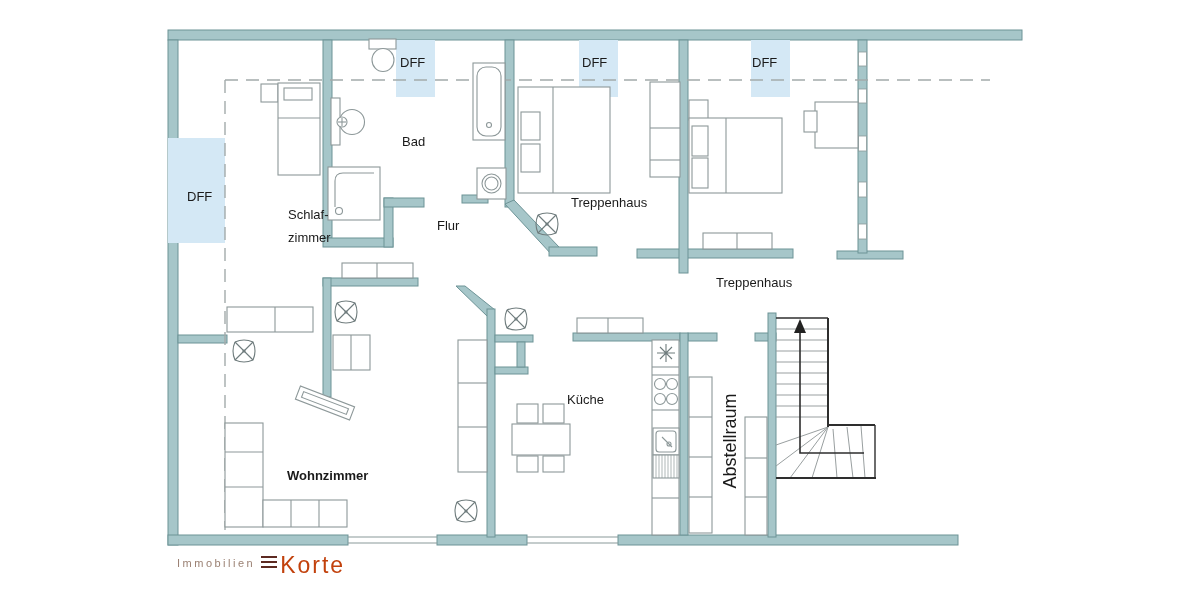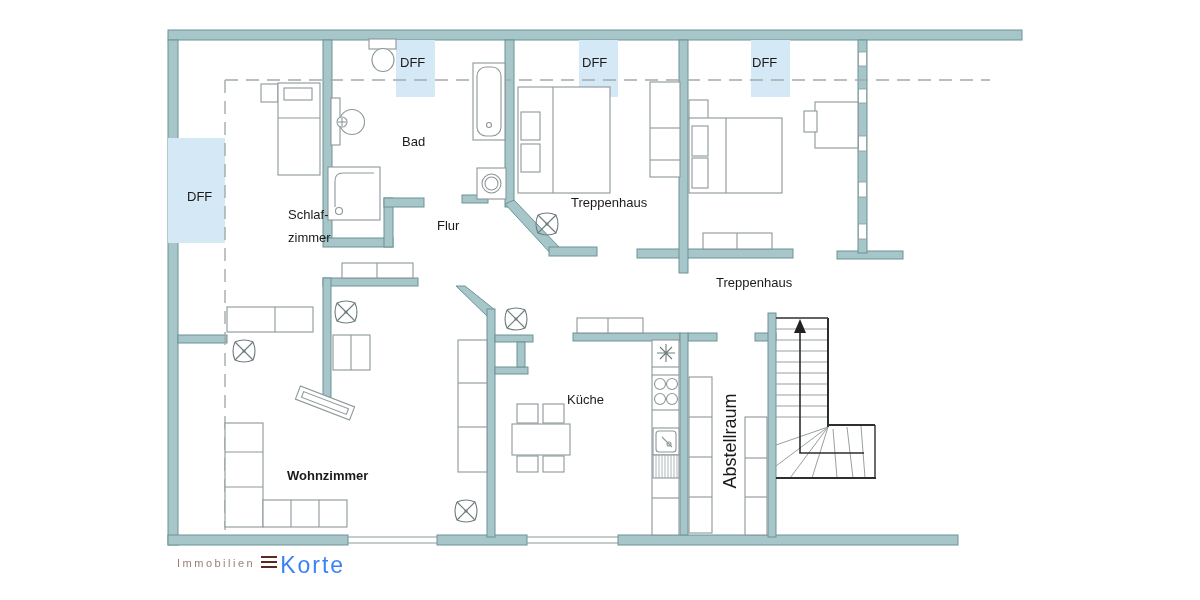--- a/index.html
+++ b/index.html
@@ -7,21 +7,21 @@
          font-family:"Liberation Sans",sans-serif;}
   .plan-svg{position:absolute;left:0;top:0;}
   .lbl{position:absolute;color:#1a1a1a;font-size:13px;line-height:23px;white-space:pre;}
   .vlbl{position:absolute;color:#1a1a1a;font-size:18px;transform:translate(-50%,-50%) rotate(-90deg);
         white-space:nowrap;}
   .logo{position:absolute;left:177px;top:552px;display:flex;align-items:center;}
   .logo-prefix{font-size:11px;letter-spacing:2.5px;color:#9b8173;padding-bottom:5px;}
   .logo-bars{display:flex;flex-direction:column;justify-content:flex-end;gap:2.5px;
              margin:0 3px 7px 6px;}
   .logo-bars i{display:block;width:16px;height:2.6px;background:#5d2a22;}
-  .logo-name{font-size:23px;letter-spacing:2px;color:#3b82f6;}
+  .logo-name{font-size:23px;letter-spacing:2px;color:#c2410c;}
 </style>
 </head>
 <body>
 
 <div class="stage">
 
 <svg class="plan-svg" width="1200" height="600" viewBox="0 0 1200 600">
 
   <g fill="#a6c6c9" stroke="#6d9396" stroke-width="1">
     <rect x="168" y="30" width="854" height="10"></rect>

